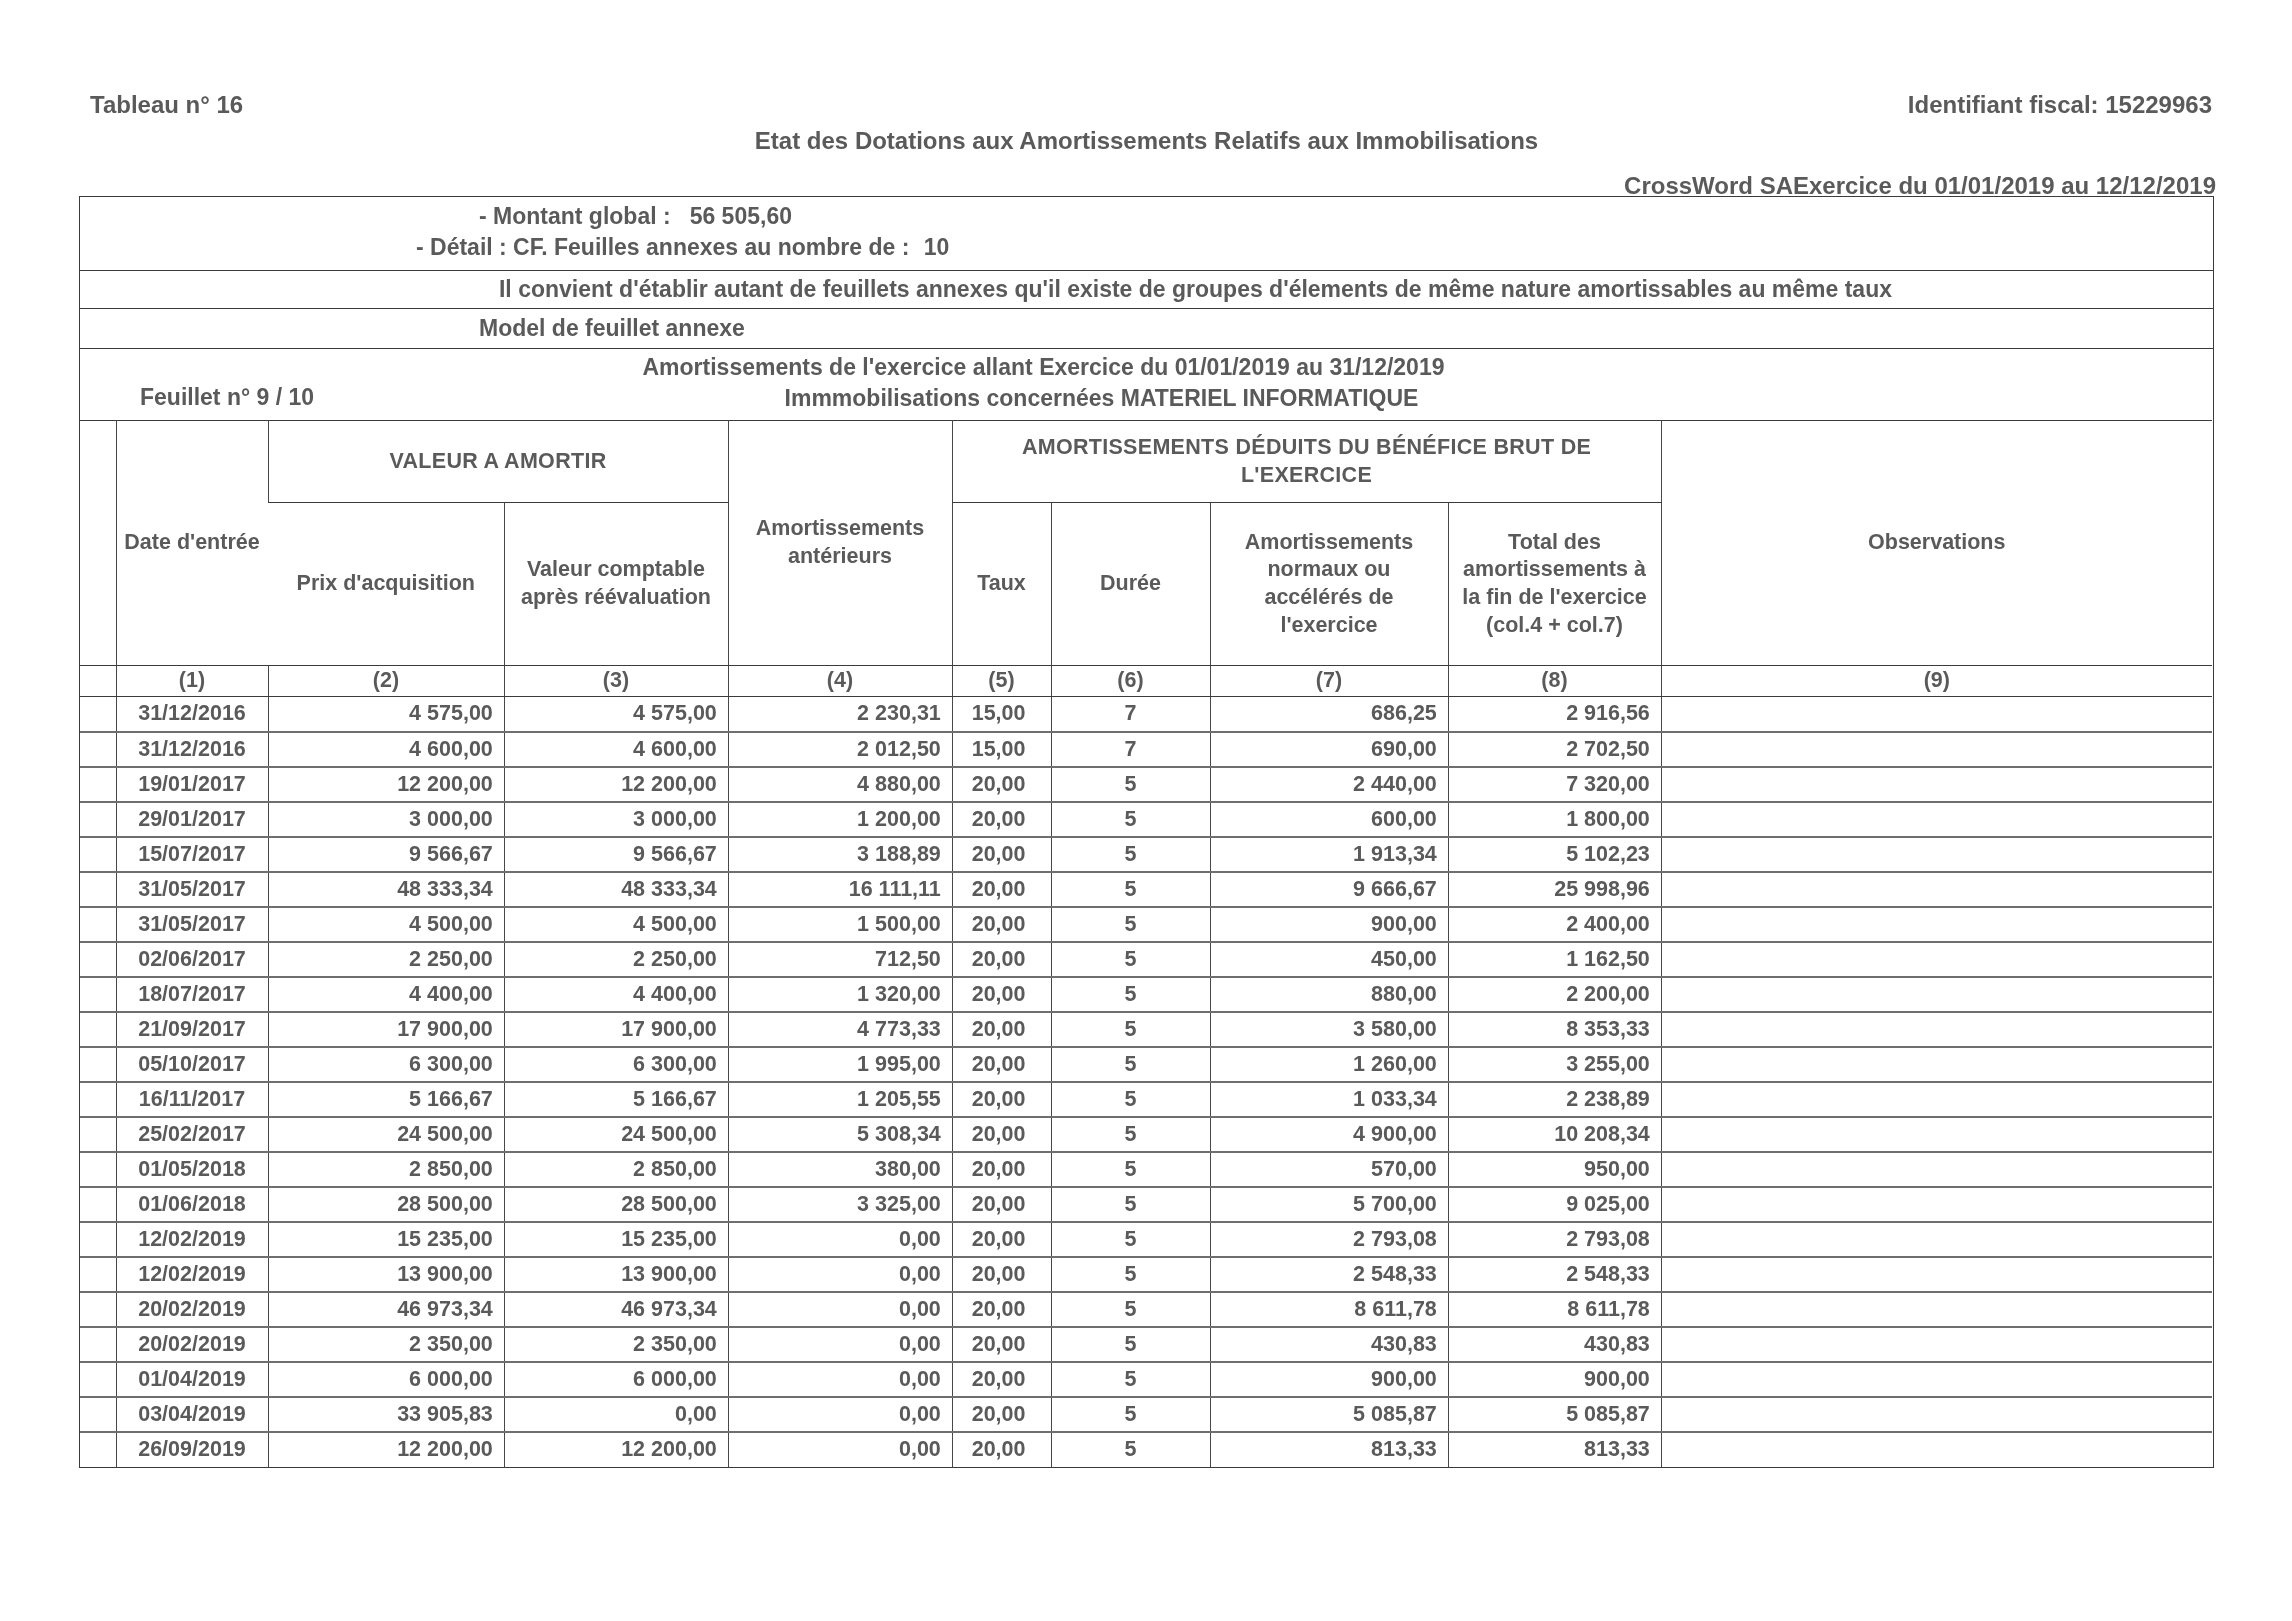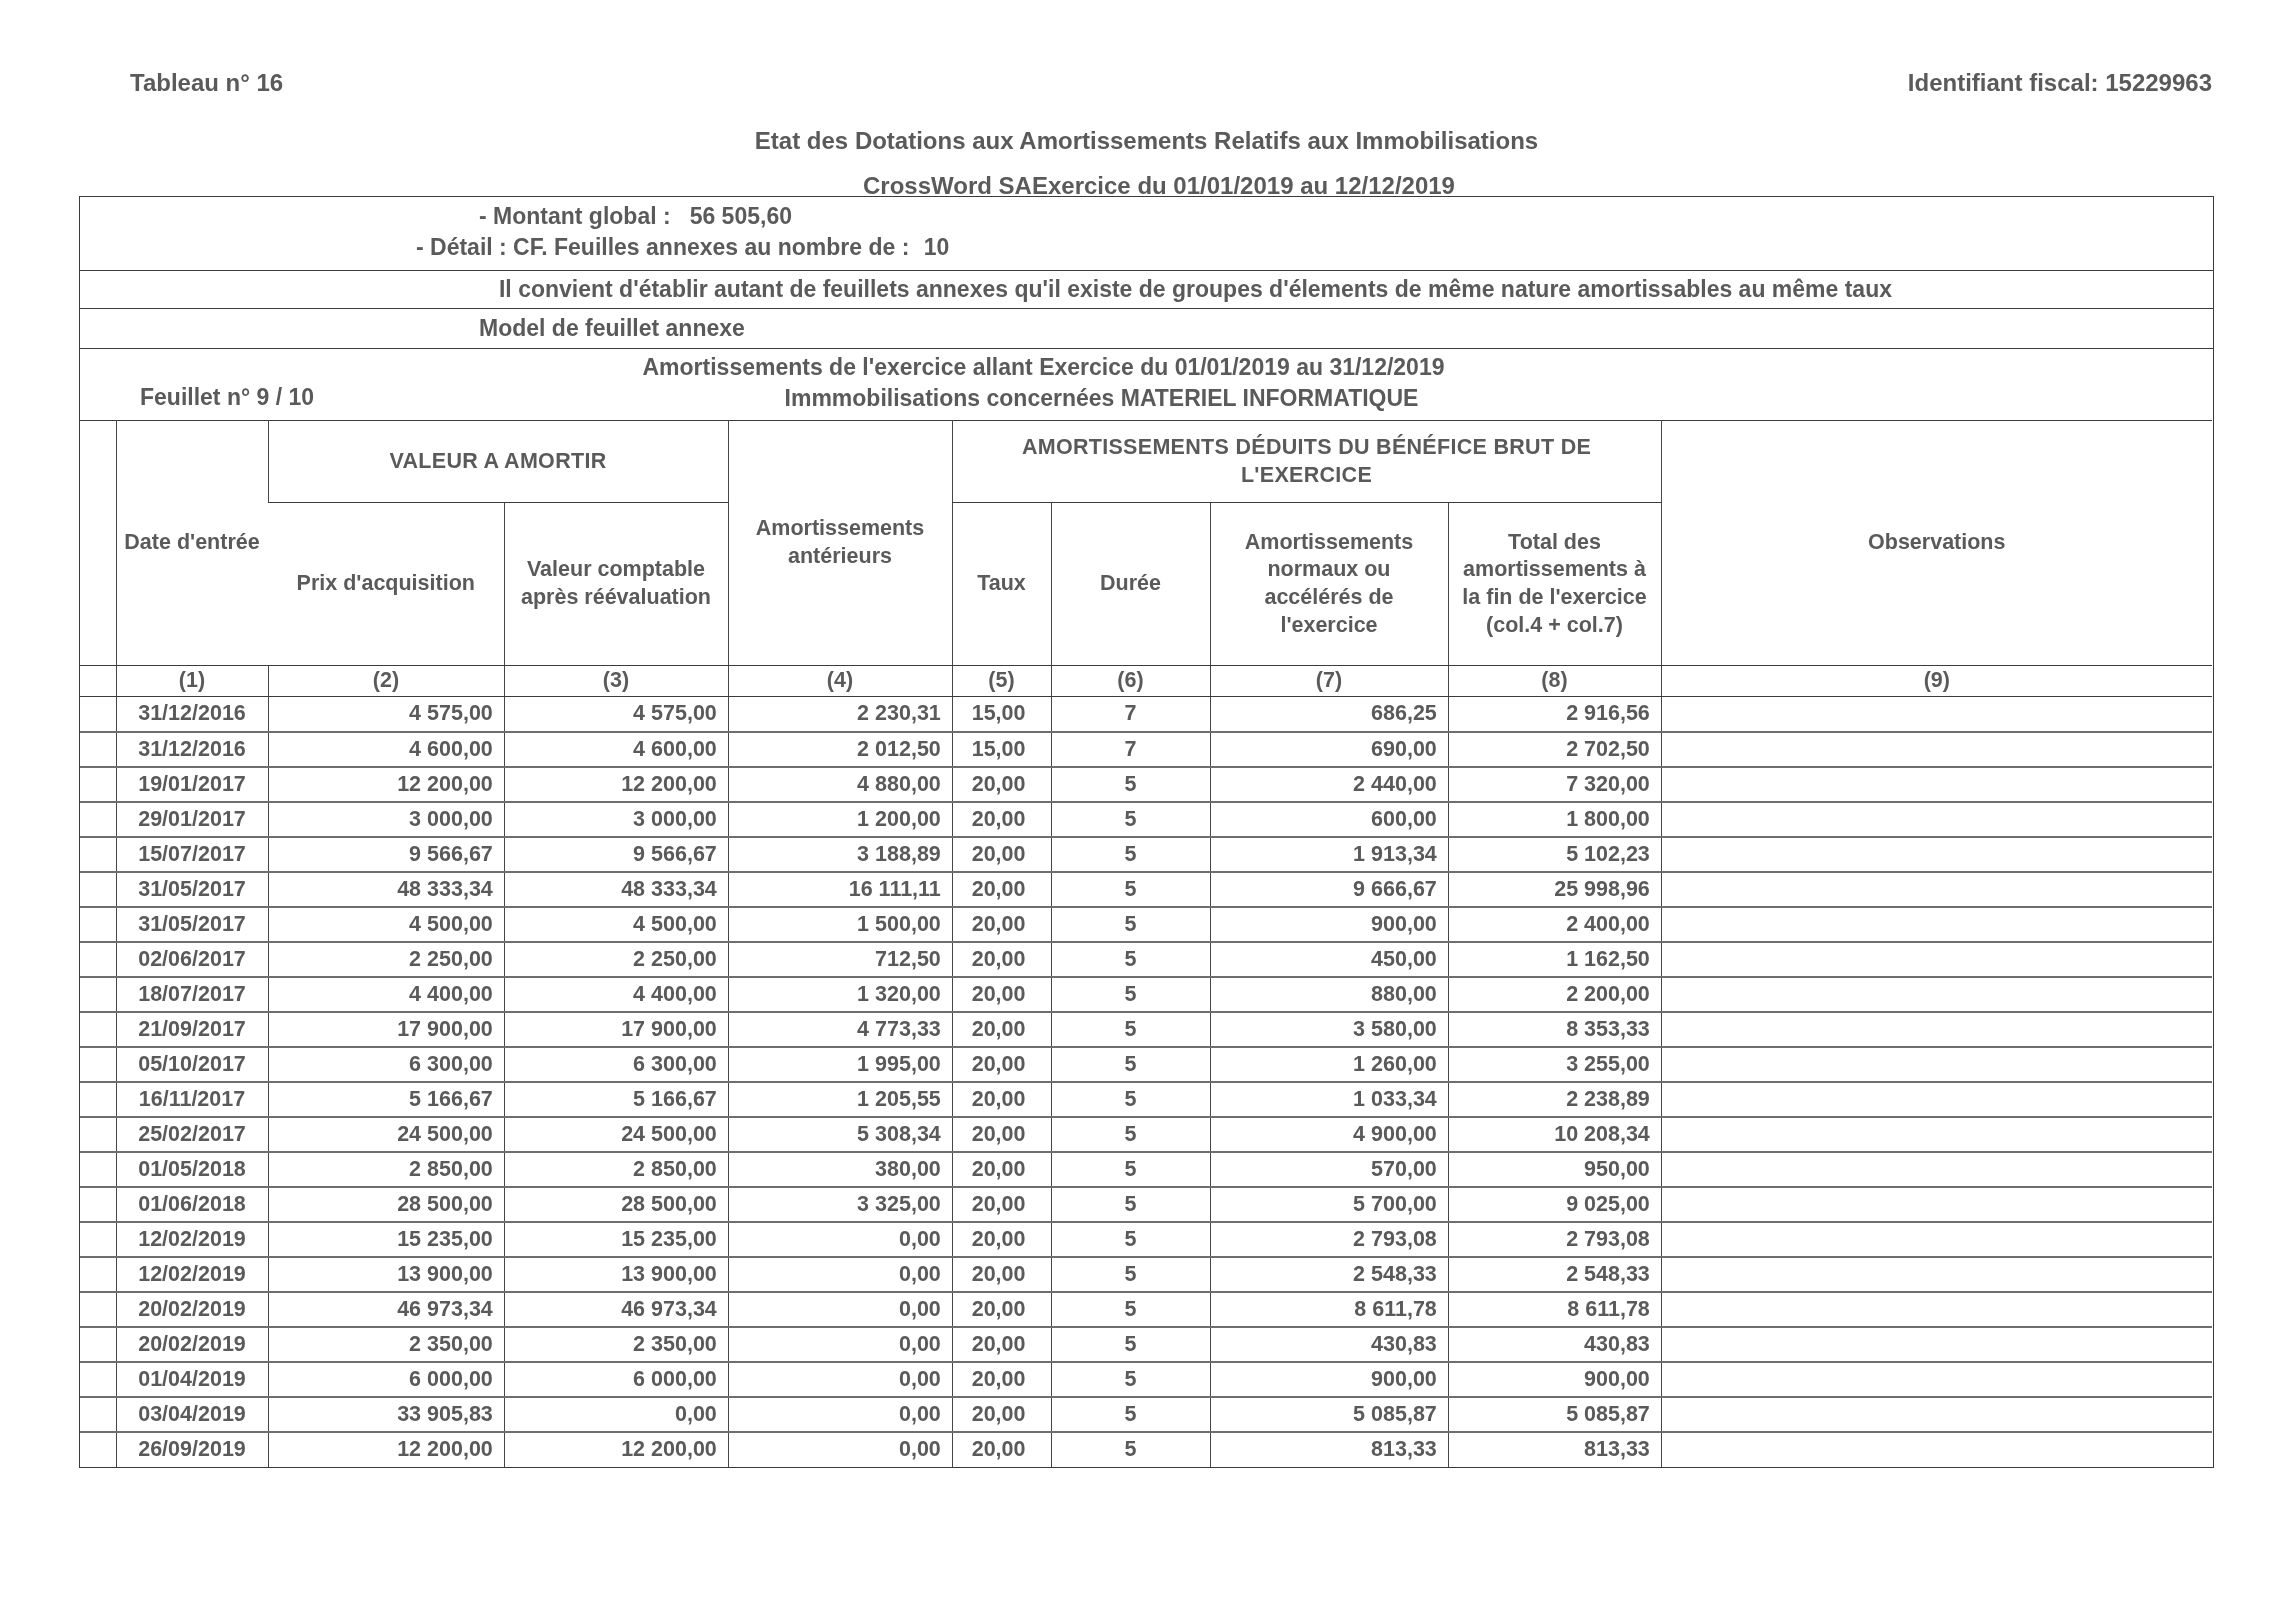--- a/index.html
+++ b/index.html
@@ -2,26 +2,26 @@
 <html style="font-size:14.3px"><head>
 <meta charset="utf-8">
 <style>
   * { margin:0; padding:0; box-sizing:border-box; }
   html,body { overflow:hidden; }
   body {
     width:2293px; height:1622px; background:#ffffff;
     font-family:"Liberation Sans", sans-serif;
     font-weight:bold; color:#5a5a5a; position:relative;
   }
-  .hdr-row1 { position:absolute; left:90px; right:81px; top:69px;
-    display:flex; justify-content:space-between; font-size:24px;margin-left:40px; }
+  .hdr-row1 { position:absolute; left:90px; right:81px; top:91px;
+    display:flex; justify-content:space-between; font-size:24px; }
   .doc-title { position:absolute; left:0; top:127px; width:100%;
     text-align:center; font-size:24px; }
   .hdr-row2 { position:absolute; left:102px; right:77px; top:172px;
-    display:flex; justify-content:center; font-size:24px; }
+    display:flex; justify-content:flex-end; font-size:24px; }
 
   .box { position:absolute; left:79px; top:196px; width:2135px;
     border:1.8px solid #3b3b3b; background:#fff; }
 
   .secA { height:74px; border-bottom:1.8px solid #3b3b3b; font-size:23px; padding-top:6.3px; }
   .lineA1 { padding-left:399px; }
   .lineA2 { padding-left:336px; margin-top:3.6px; }
   .val-gap { margin-left:19px; }
   .val-gap-sm { margin-left:14.3px; }
 

